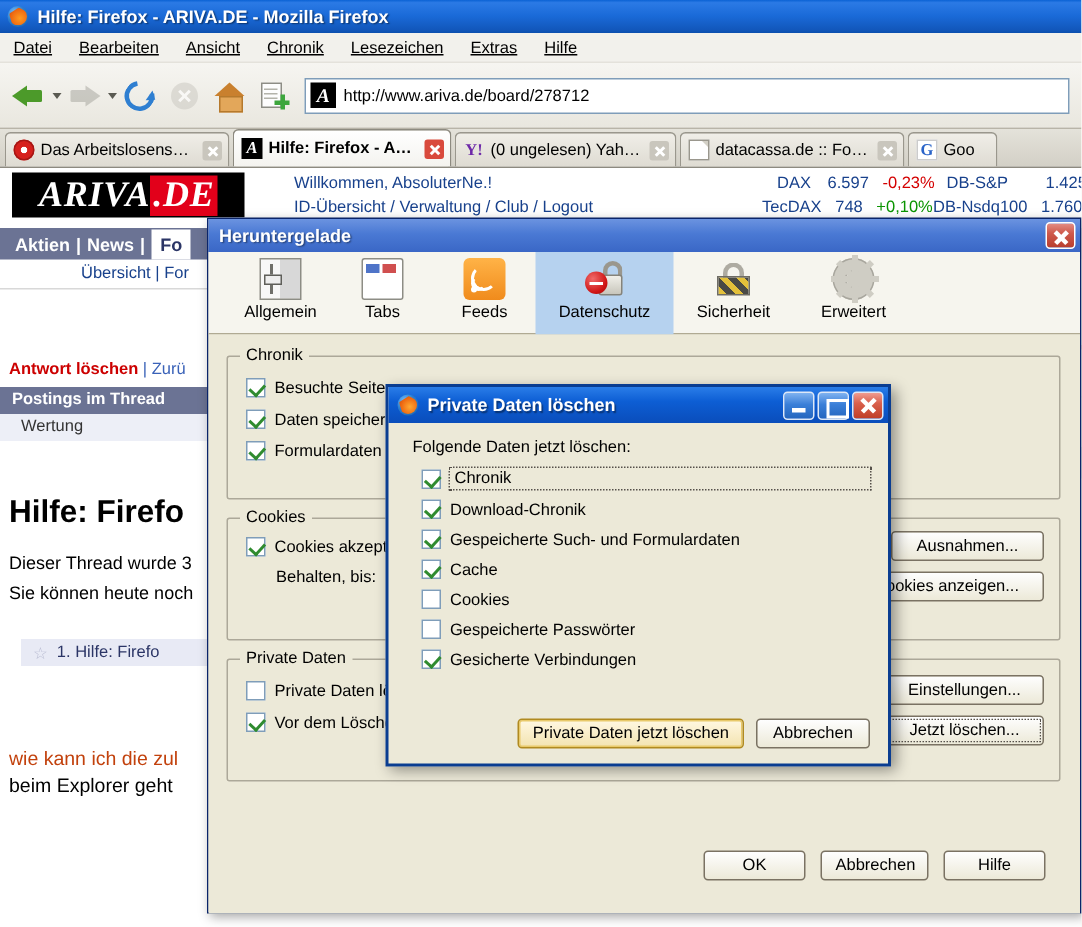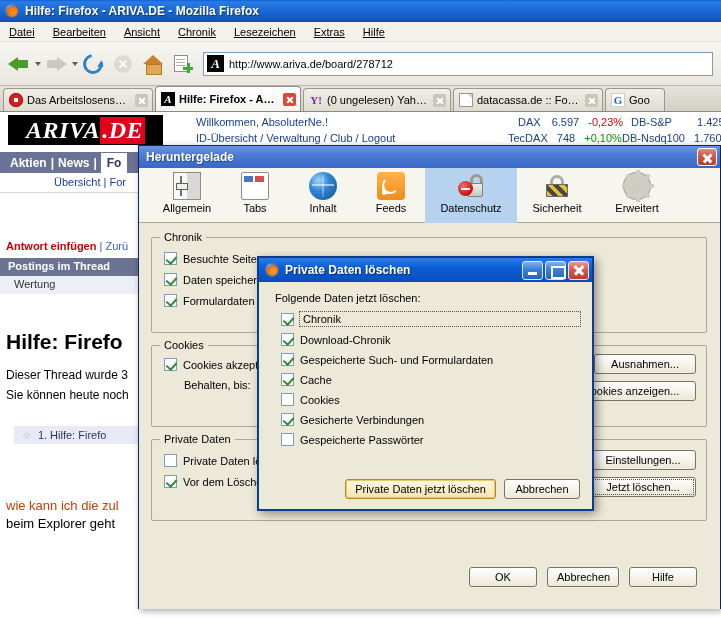--- a/index.html
+++ b/index.html
@@ -471,21 +471,21 @@
     <div class="ariva-nav">
       <span>Aktien</span>
       <span>|</span>
       <span>News</span>
       <span>|</span>
       <span class="sel">Fo</span>
     </div>
     <div class="ariva-sub">Übersicht | For</div>
 
     <div class="pg-reply">
-      <b>Antwort einfügen</b><a> | Zurü</a>
+      <b>Antwort löschen</b><a> | Zurü</a>
     </div>
     <div class="pg-postbar">Postings im Thread</div>
     <div class="pg-wertung">Wertung</div>
 
     <div class="pg-h1">Hilfe: Firefo</div>
     <div class="pg-p1">Dieser Thread wurde 3</div>
     <div class="pg-p2">Sie können heute noch</div>
 
     <div class="pg-postrow">
       <span class="pg-star">☆</span>
@@ -511,24 +511,20 @@
     </div>
 
     <div class="prefs-toolbar">
       <div class="prefs-tab">
         <div class="pico pico-general"></div>
         <div class="lbl">Allgemein</div>
       </div>
       <div class="prefs-tab">
         <div class="pico pico-tabs"></div>
         <div class="lbl">Tabs</div>
-      </div>
-      <div class="prefs-tab">
-        <div class="pico pico-globe"></div>
-        <div class="lbl">Inhalt</div>
       </div>
       <div class="prefs-tab">
         <div class="pico pico-feeds">
           <i class="r1"></i>
             <i class="r2"></i>
             <i class="dot"></i>
         </div>
         <div class="lbl">Feeds</div>
       </div>
       <div class="prefs-tab selected" style="width:92px">
@@ -643,26 +639,26 @@
       </div>
       <div class="clear-row">
         <div class="cbox checked"></div>
         <span>Cache</span>
       </div>
       <div class="clear-row">
         <div class="cbox"></div>
         <span>Cookies</span>
       </div>
       <div class="clear-row">
+        <div class="cbox"></div>
+        <span>Gespeicherte Passwörter</span>
+      </div>
+      <div class="clear-row">
         <div class="cbox checked"></div>
         <span>Gesicherte Verbindungen</span>
-      </div>
-      <div class="clear-row">
-        <div class="cbox"></div>
-        <span>Gespeicherte Passwörter</span>
       </div>
 
       <div class="clear-btns">
         <button class="btn default">Private Daten jetzt löschen</button>
         <button class="btn" style="width:76px;">Abbrechen</button>
       </div>
     </div>
   </div>
 
 </div>

